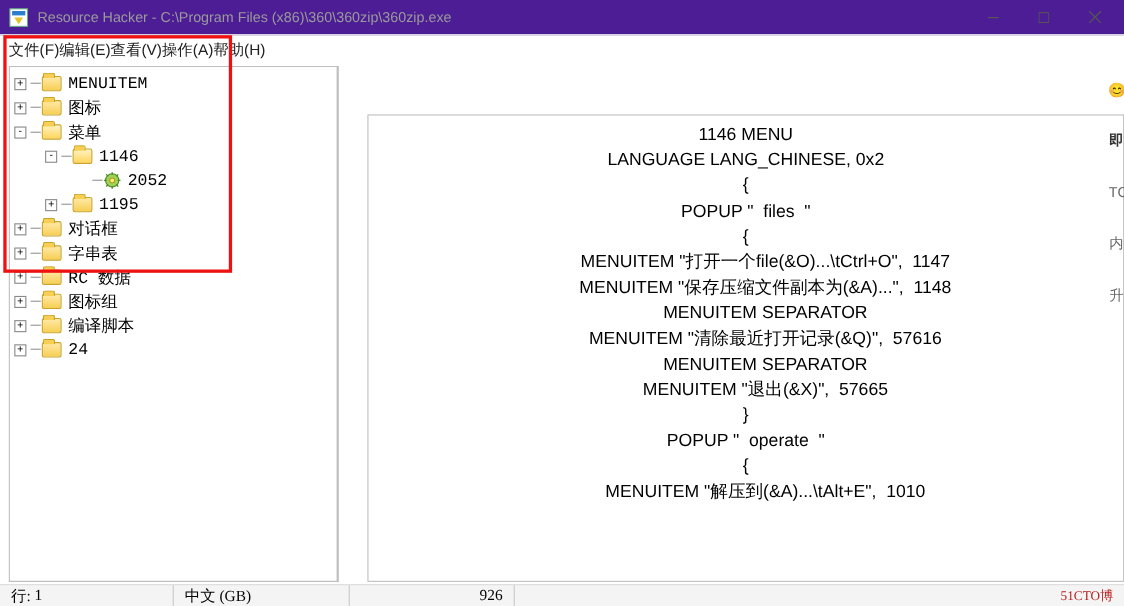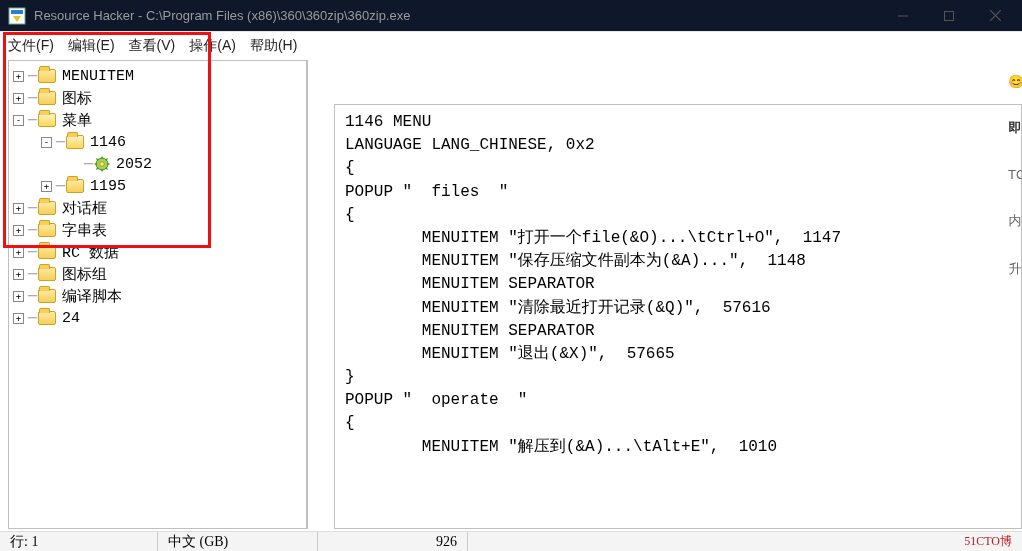--- a/index.html
+++ b/index.html
@@ -12,21 +12,21 @@
     width: 1022px;
     height: 551px;
     overflow: hidden;
     position: relative;
   }
   .titlebar {
     height: 32px;
     display: flex;
     align-items: center;
     padding: 0 4px 0 8px;
-    background: #0f172a;
+    background: #4c1d95;
     border-bottom: 1px solid #e6e6e6;
   }
   .titlebar .app-icon {
     width: 18px; height: 18px;
     margin-right: 8px;
     display: inline-flex; align-items: center; justify-content: center;
   }
   .titlebar .title-text {
     color: #9a9a9a;
     font-size: 13px;
@@ -37,21 +37,20 @@
     width: 46px; height: 28px;
     display: inline-flex; align-items: center; justify-content: center;
     color: #5a5a5a;
   }
   .menubar {
     height: 28px;
     display: flex;
     align-items: center;
     padding: 0 8px;
     font-size: 14px;
-    gap: 14px;
   }
   .menubar .menu-item { color: #222; }
   .content {
     position: absolute;
     top: 60px; 
     left: 0; right: 0; bottom: 20px;
     display: flex;
   }
   .left-pane {
     width: 300px;
@@ -91,24 +90,25 @@
     font-family: "SimSun","NSimSun",serif;
     box-shadow: 1px 1px 0 #ccc;
   }
   .btn.disabled { color: #9a9a9a; }
   .code-area {
     flex: 1 1 auto;
     border: 1px solid #bfbfbf;
     margin: 0 0 2px 26px;
     padding: 6px 10px;
     overflow: auto;
-    font-family: Liberation Mono, monospace;
+    font-family: Liberation Sans, sans-serif;
     font-size: 16px;
     white-space: pre;
     line-height: 1.45;
+    text-align: center;
   }
   .statusbar {
     position: absolute;
     left: 0; right: 0; bottom: 0;
     height: 20px;
     display: flex;
     align-items: center;
     font-family: "SimSun","NSimSun",serif;
     font-size: 14px;
     background: #f4f4f4;

